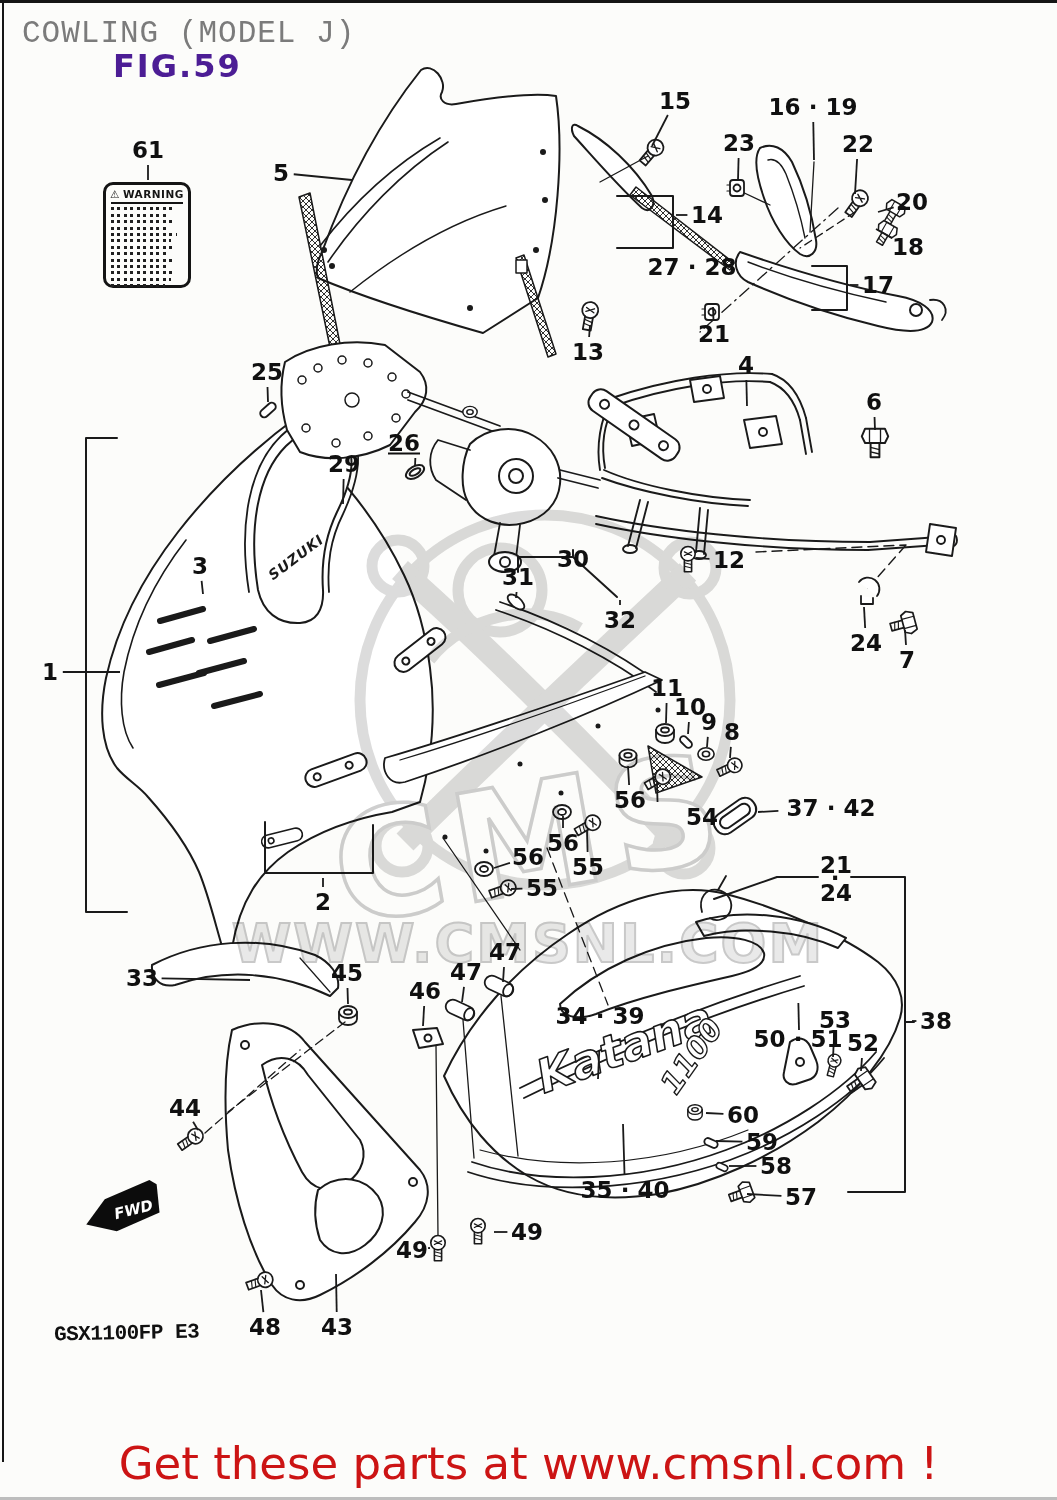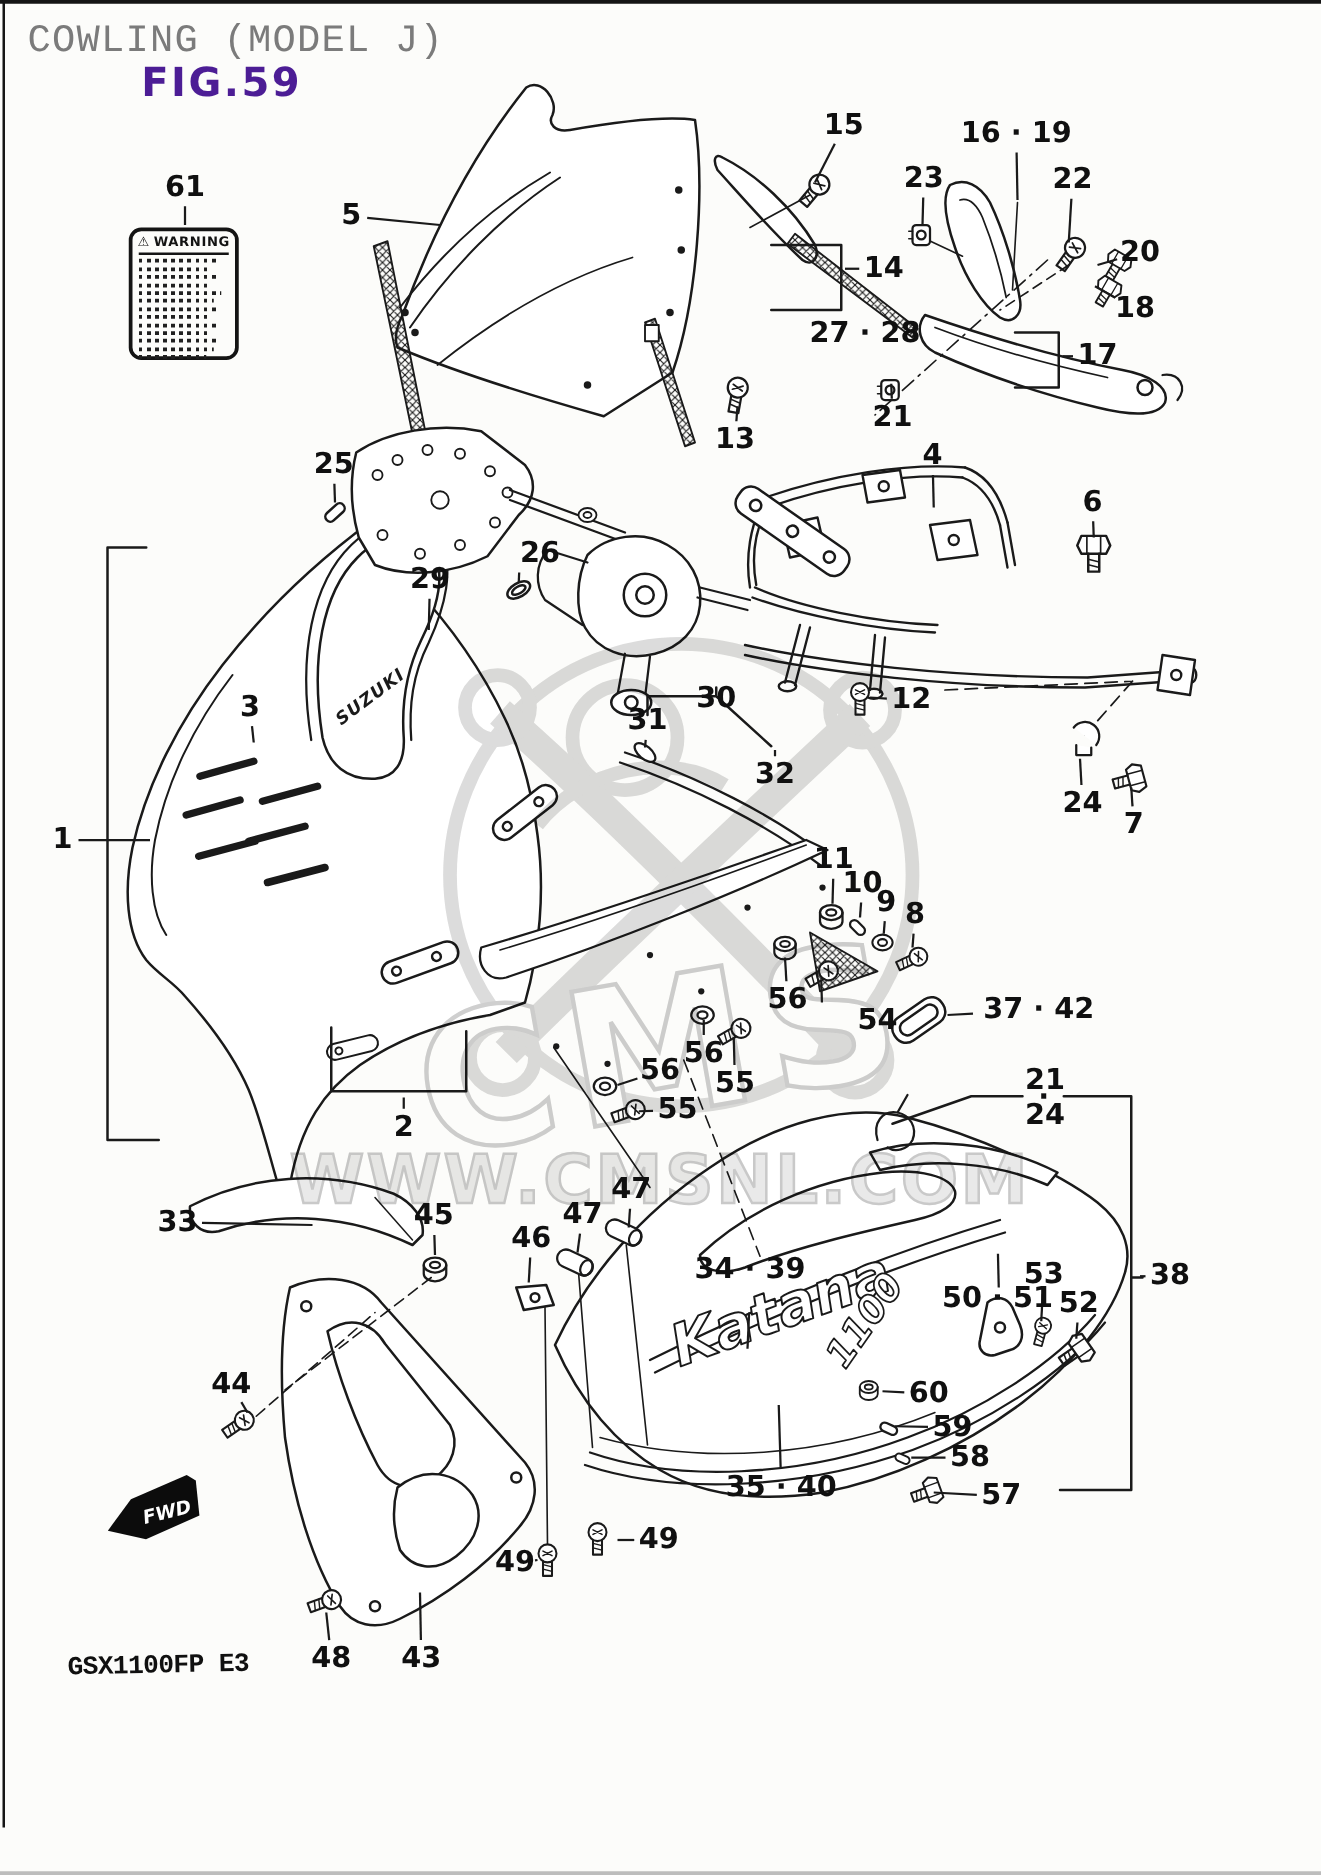--- a/index.html
+++ b/index.html
@@ -456,21 +456,21 @@
       <span class="callout" style="left: 707px; top: 215px;">14</span>
       <span class="callout" style="left: 912px; top: 202px;">20</span>
       <span class="callout" style="left: 908px; top: 247px;">18</span>
       <span class="callout" style="left: 692px; top: 267px;">27 · 28</span>
       <span class="callout" style="left: 878px; top: 285px;">17</span>
       <span class="callout" style="left: 714px; top: 334px;">21</span>
       <span class="callout" style="left: 588px; top: 352px;">13</span>
       <span class="callout" style="left: 746px; top: 365px;">4</span>
       <span class="callout" style="left: 874px; top: 402px;">6</span>
       <span class="callout" style="left: 267px; top: 372px;">25</span>
-      <span class="callout" style="left: 432px; top: 443px;">26</span>
+      <span class="callout" style="left: 404px; top: 443px; text-decoration: underline;">26</span>
       <span class="callout" style="left: 344px; top: 464px;">29</span>
       <span class="callout" style="left: 200px; top: 566px;">3</span>
       <span class="callout" style="left: 573px; top: 559px;">30</span>
       <span class="callout" style="left: 518px; top: 577px;">31</span>
       <span class="callout" style="left: 729px; top: 560px;">12</span>
       <span class="callout" style="left: 620px; top: 620px;">32</span>
       <span class="callout" style="left: 866px; top: 643px;">24</span>
       <span class="callout" style="left: 907px; top: 660px;">7</span>
       <span class="callout" style="left: 50px; top: 672px;">1</span>
       <span class="callout" style="left: 667px; top: 688px;">11</span>
@@ -504,14 +504,15 @@
       <span class="callout" style="left: 625px; top: 1190px;">35 · 40</span>
       <span class="callout" style="left: 801px; top: 1197px;">57</span>
       <span class="callout" style="left: 412px; top: 1250px;">49</span>
       <span class="callout" style="left: 527px; top: 1232px;">49</span>
       <span class="callout" style="left: 265px; top: 1327px;">48</span>
       <span class="callout" style="left: 337px; top: 1327px;">43</span>
       <span class="callout" style="left: 323px; top: 902px;">2</span>
     </div>
 
   <div class="model-code">GSX1100FP E3</div>
+  <div class="banner">Get these parts at www.cmsnl.com !</div>
   <div class="bottom-edge"></div>
 </div>
 
 </body></html>

